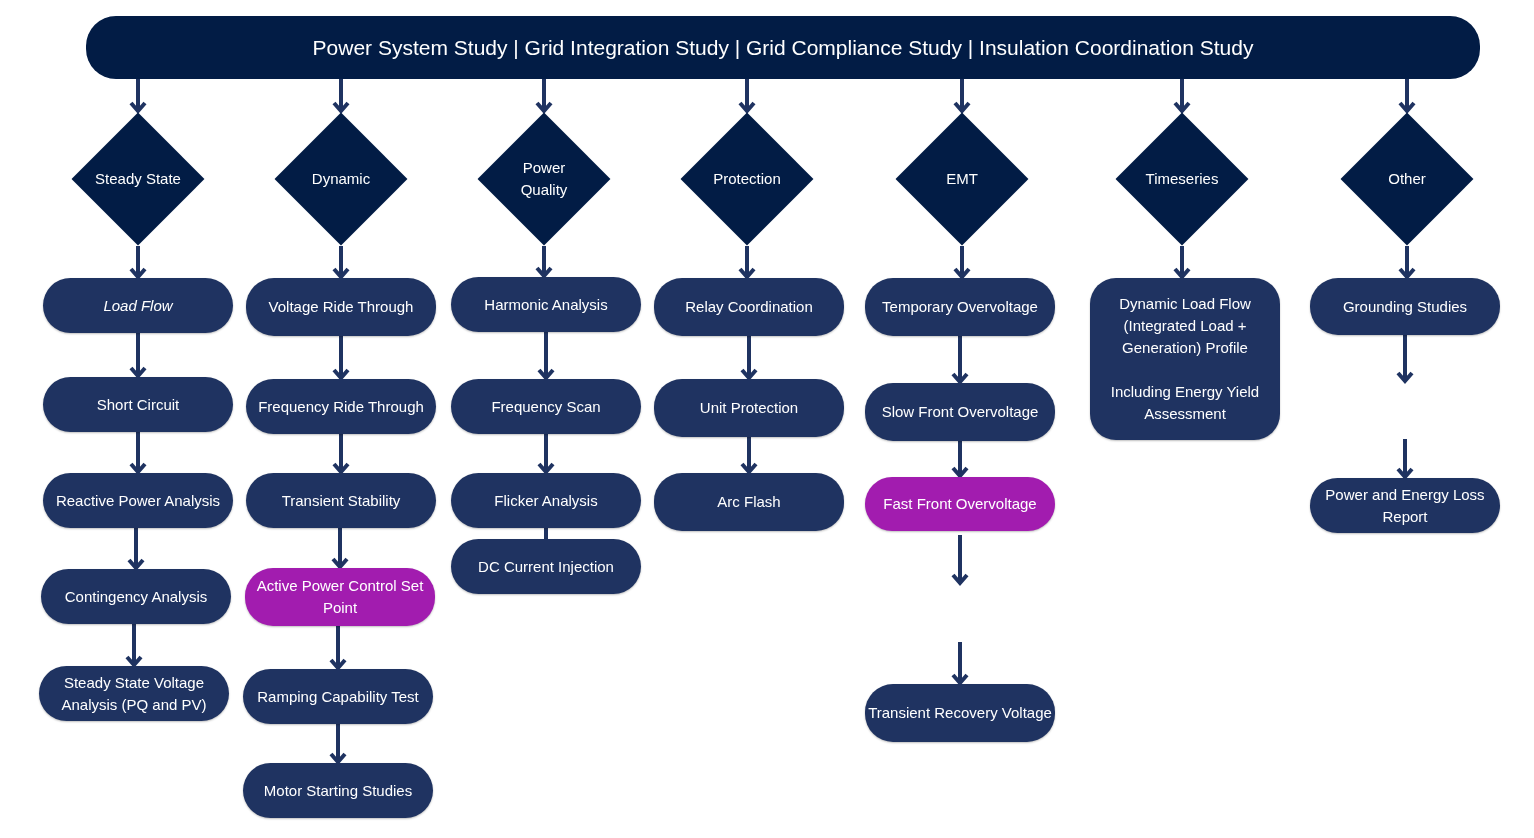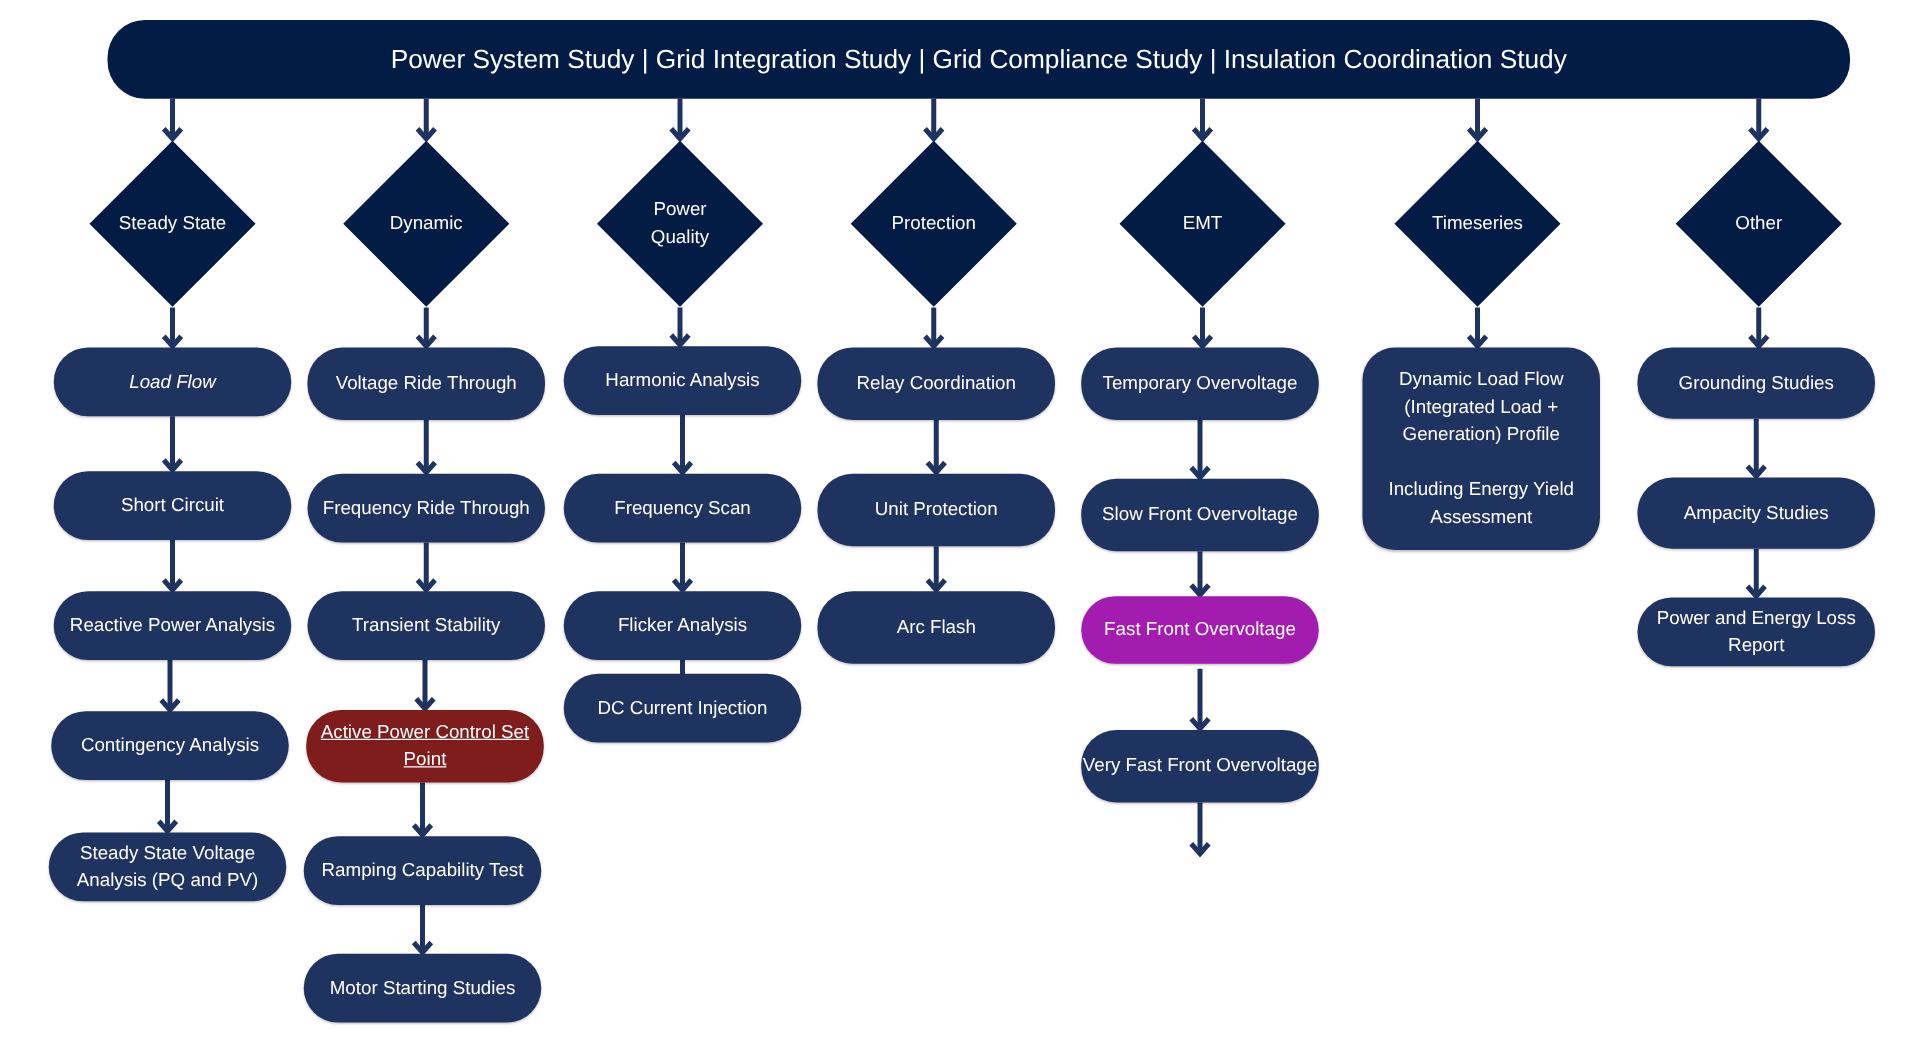--- a/index.html
+++ b/index.html
@@ -183,21 +183,21 @@
     </div>
     <div class="node" style="left: 246px; top: 278px; width: 190px; height: 58px; background: rgb(31, 51, 97);">
       <span style="white-space: pre-line;">Voltage Ride Through</span>
     </div>
     <div class="node" style="left: 246px; top: 379px; width: 190px; height: 55px; background: rgb(31, 51, 97);">
       <span style="white-space: pre-line;">Frequency Ride Through</span>
     </div>
     <div class="node" style="left: 246px; top: 473px; width: 190px; height: 55px; background: rgb(31, 51, 97);">
       <span style="white-space: pre-line;">Transient Stability</span>
     </div>
-    <div class="node" style="left: 245px; top: 568px; width: 190px; height: 58px; background: #7f1d1d; text-decoration: underline;">
+    <div class="node" style="left: 245px; top: 568px; width: 190px; height: 58px; background: #a21caf;">
       <span style="white-space: pre-line;">Active Power Control Set Point</span>
     </div>
     <div class="node" style="left: 243px; top: 763px; width: 190px; height: 55px; background: rgb(31, 51, 97);">
       <span style="white-space: pre-line;">Motor Starting Studies</span>
     </div>
     <div class="node" style="left: 243px; top: 669px; width: 190px; height: 55px; background: rgb(31, 51, 97);">
       <span style="white-space: pre-line;">Ramping Capability Test</span>
     </div>
     <div class="diamond-wrap" style="left: 477px; top: 112px;">
       <div class="diamond" style="background: rgb(2, 28, 69);"></div>
@@ -234,38 +234,35 @@
     </div>
     <div class="node" style="left: 865px; top: 278px; width: 190px; height: 58px; background: rgb(31, 51, 97);">
       <span style="white-space: pre-line;">Temporary Overvoltage</span>
     </div>
     <div class="node" style="left: 865px; top: 383px; width: 190px; height: 58px; background: rgb(31, 51, 97);">
       <span style="white-space: pre-line;">Slow Front Overvoltage</span>
     </div>
     <div class="node" style="left: 865px; top: 477px; width: 190px; height: 54px; background: #a21caf;">
       <span style="white-space: pre-line;">Fast Front Overvoltage</span>
     </div>
-    <div class="node" style="left: 865px; top: 584px; width: 190px; height: 58px; background: rgb(31, 51, 97);">
-      <span style="white-space: pre-line;">Very Fast Front Overvoltage</span>
+    <div class="node" style="left: 865px; top: 684px; width: 190px; height: 58px; background: rgb(31, 51, 97);">
+      <span style="white-space: pre-line;">Transient Recovery Voltage</span>
     </div>
     <div class="diamond-wrap" style="left: 1115px; top: 112px;">
       <div class="diamond" style="background: rgb(2, 28, 69);"></div>
       <div class="diamond-label">Timeseries</div>
     </div>
     <div class="node tall" style="left: 1090px; top: 278px; width: 190px; height: 162px; background: rgb(31, 51, 97);">
       <span style="white-space: pre-line;">Dynamic Load Flow (Integrated Load + Generation) Profile
 
 Including Energy Yield Assessment</span>
     </div>
     <div class="diamond-wrap" style="left: 1340px; top: 112px;">
       <div class="diamond" style="background: rgb(2, 28, 69);"></div>
       <div class="diamond-label">Other</div>
     </div>
     <div class="node" style="left: 1310px; top: 278px; width: 190px; height: 57px; background: rgb(31, 51, 97);">
       <span style="white-space: pre-line;">Grounding Studies</span>
     </div>
-    <div class="node" style="left: 1310px; top: 382px; width: 190px; height: 57px; background: rgb(31, 51, 97);">
-      <span style="white-space: pre-line;">Ampacity Studies</span>
-    </div>
     <div class="node" style="left: 1310px; top: 478px; width: 190px; height: 55px; background: rgb(31, 51, 97);">
       <span style="white-space: pre-line;">Power and Energy Loss Report</span>
     </div>
   </div>
 
 </body></html>

